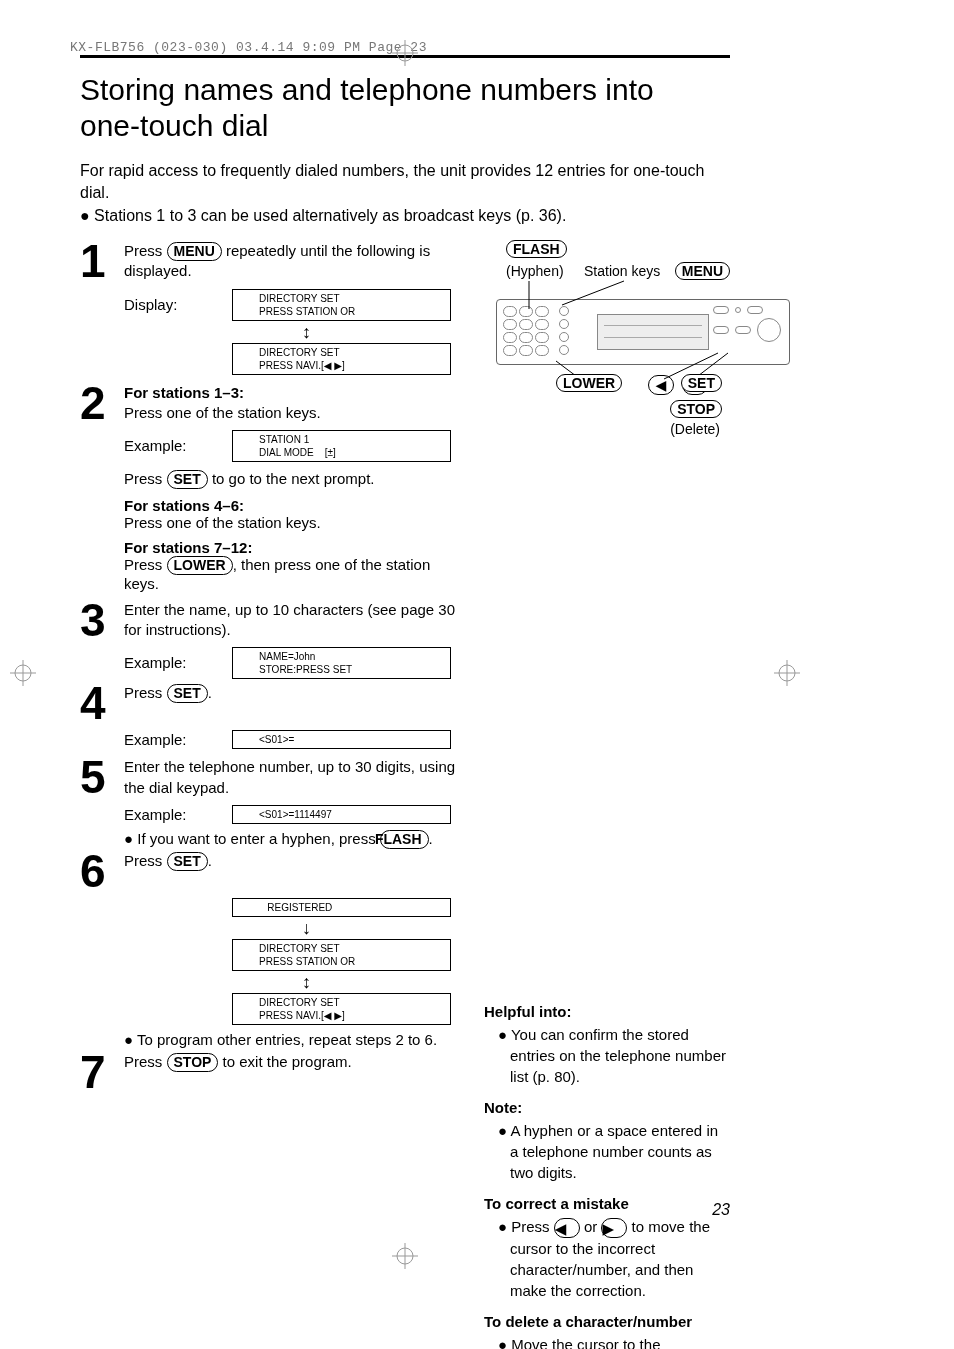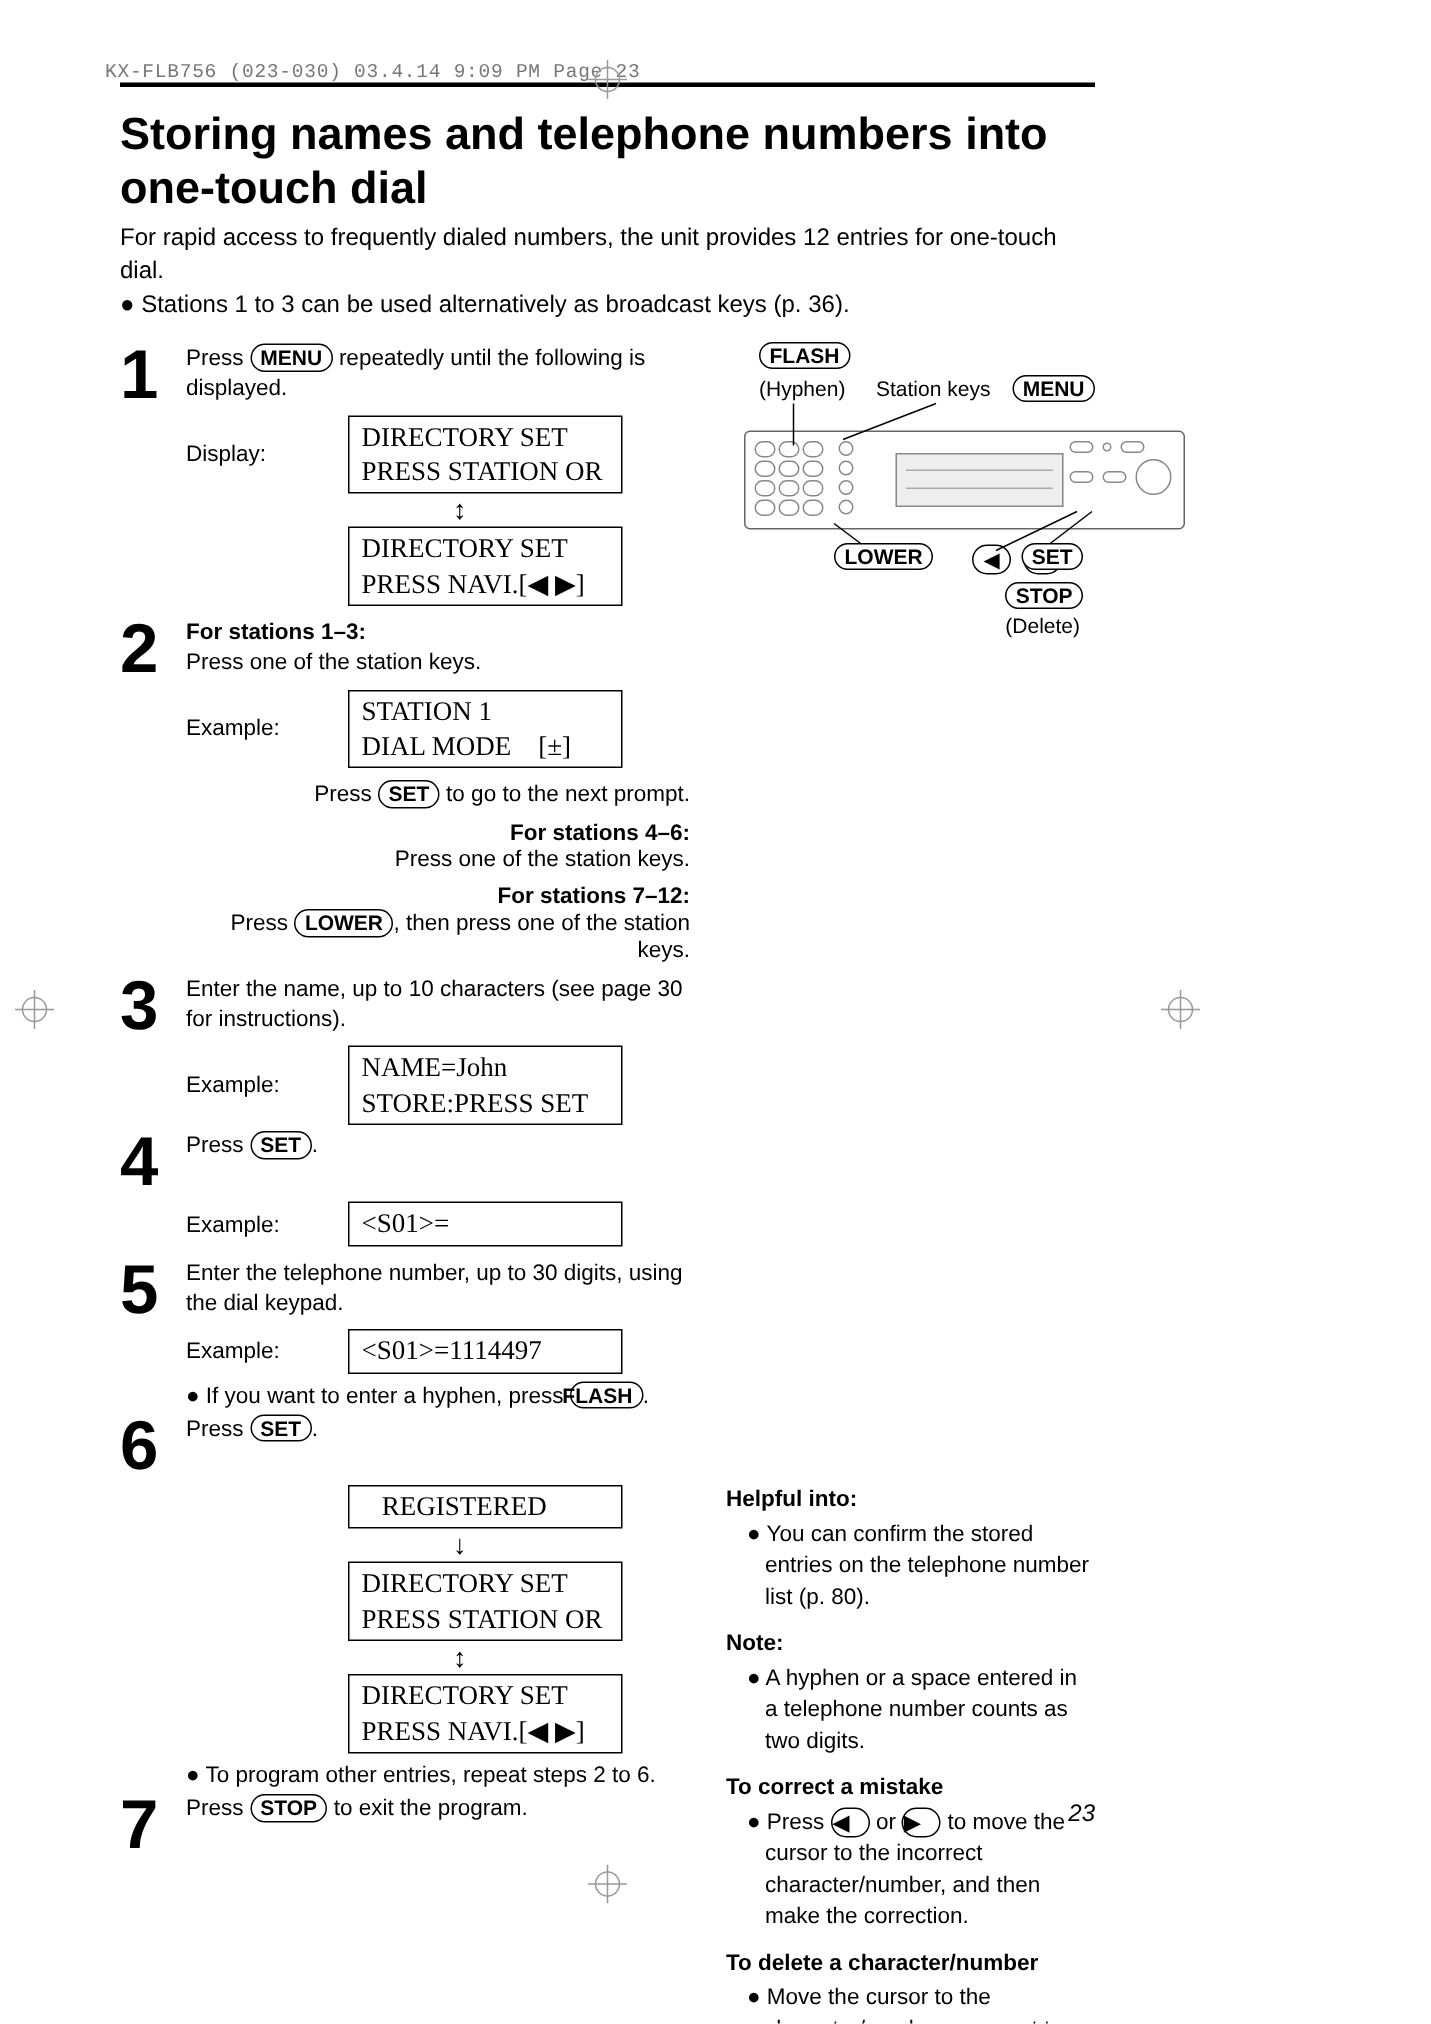--- a/index.html
+++ b/index.html
@@ -45,23 +45,23 @@
     font-size: 36px;
     text-align: right;
     margin: 40px 0 2px 0;
   }
   .chapter-rule {
     border: none;
     border-top: 3px solid #000;
     margin: 0 0 14px 0;
   }
   .section-title {
-    font-weight: bold;
+    font-weight: normal;
     font-size: 30px;
-    margin: 0 0 4px 0;
+    margin: 0 0 16px 0;
     line-height: 1.2;
     display: flex;
     align-items: flex-end;
     gap: 10px;
   }
   .section-title .ruleext {
     flex: 1;
     height: 14px;
     border-top: 2px solid #000;
     border-bottom: 2px solid #000;
@@ -111,24 +111,24 @@
     display: inline-flex;
     align-items: center;
     justify-content: center;
     border: 1.5px solid #000;
     border-radius: 12px;
     width: 24px;
     height: 18px;
     vertical-align: middle;
   }
   .lcd {
-    font-family: Liberation Serif, serif;
-    font-size: 18px;
+    font-family: Liberation Sans, sans-serif;
+    font-size: 10px;
     border: 1px solid #000;
-    padding: 2px 8px;
+    padding: 2px 26px;
     white-space: pre;
     width: 165px;
     margin: 2px 0;
     line-height: 1.3;
   }
   .label-right {
     text-align: left;
     padding-right: 8px;
     font-size: 15px;
   }
@@ -343,21 +343,21 @@
         <div class="step-body">
           <div class="bold">For stations 1–3:</div>
           <div>Press one of the station keys.</div>
         </div>
       </div>
       <div class="disp-row">
         <div class="label-right">Example:</div>
         <div class="lcd">STATION 1
 DIAL MODE    [±]</div>
       </div>
-      <div style="margin-left:44px; font-size:15px; margin-top:6px;text-align:right;">
+      <div style="margin-left:44px; font-size:15px; margin-top:6px;">
         <span>Press </span><span class="keybox">SET</span><span> to go to the next prompt.</span>
         <div class="bold" style="margin-top:8px;">For stations 4–6:</div>
         <div>Press one of the station keys.</div>
         <div class="bold" style="margin-top:8px;">For stations 7–12:</div>
         <div>
           <span>Press </span><span class="keybox">LOWER</span><span>, then press one of the station keys.</span>
         </div>
       </div>
 
       <div class="step" style="margin-top:8px;">

